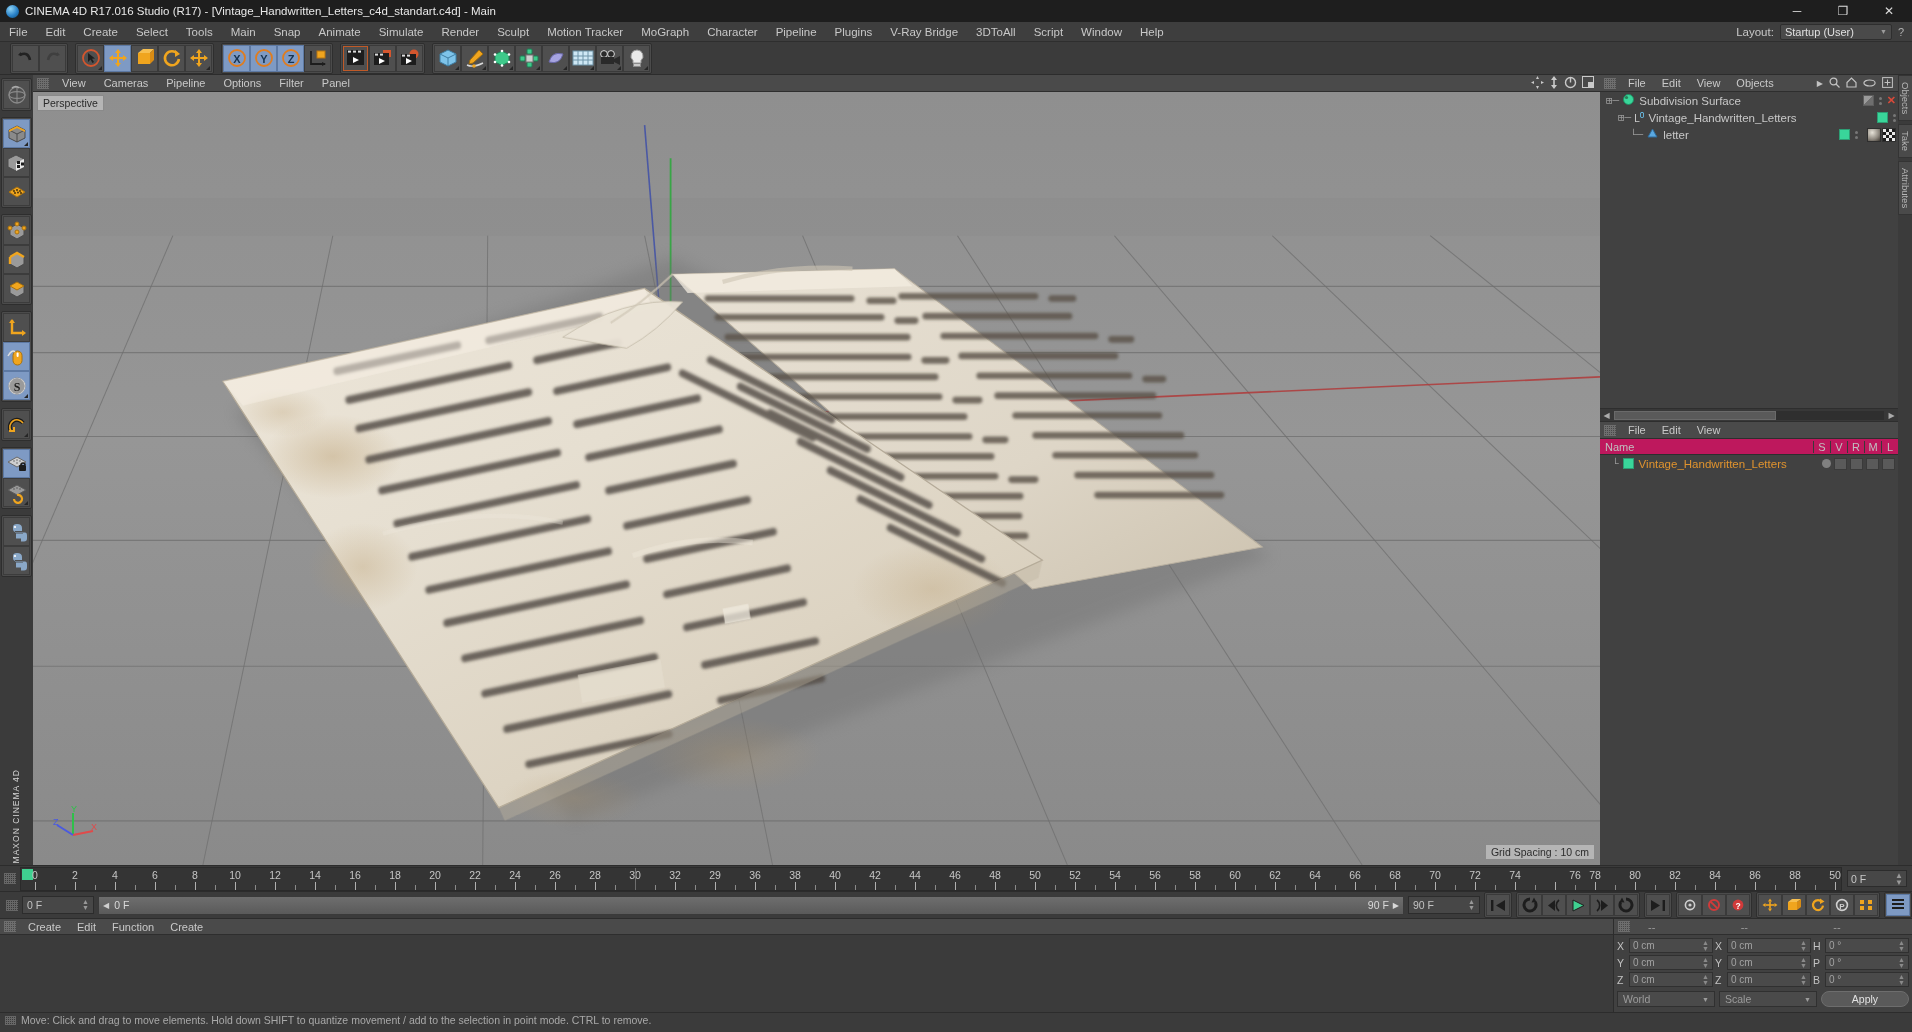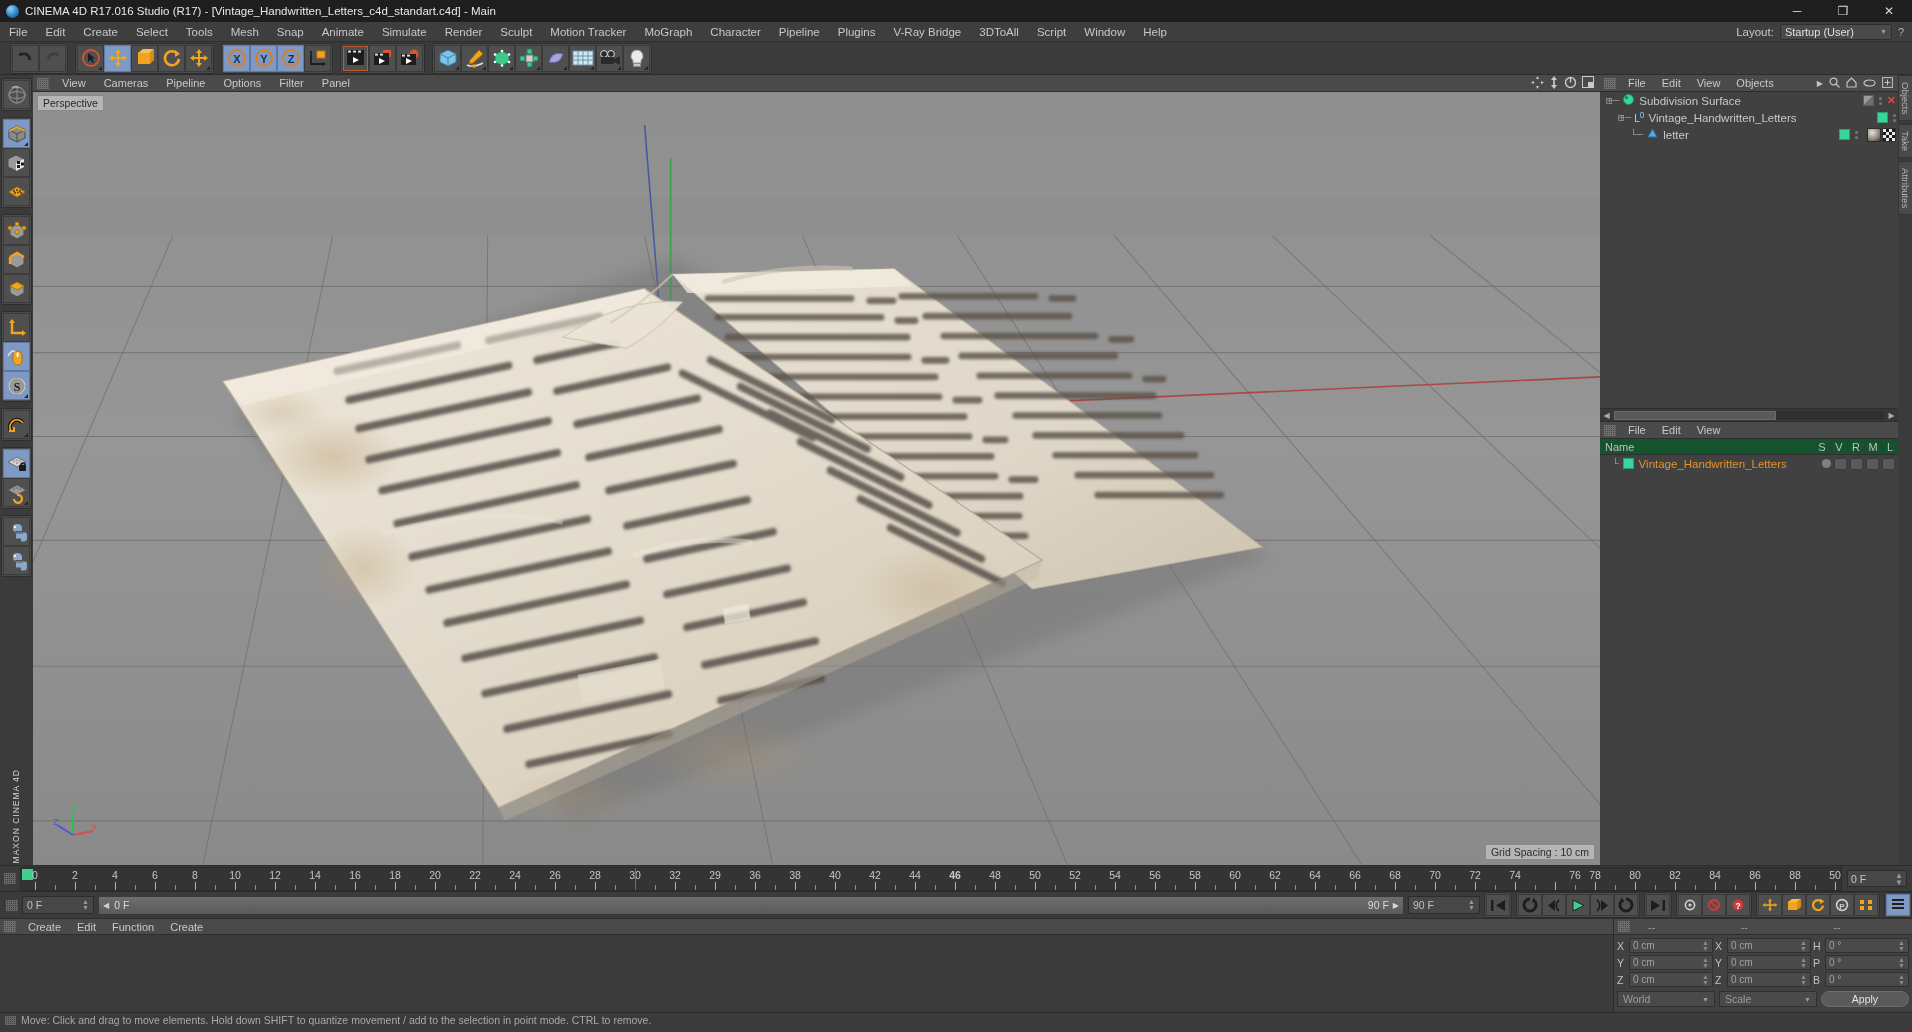--- a/index.html
+++ b/index.html
@@ -106,21 +106,21 @@
   .tagicons { display:flex; gap:1px; margin-left:4px; }
   .tagic { width:14px; height:14px; border:1px solid #2e2e2e; }
   .hscroll { position:absolute; left:0; right:0; bottom:0; height:13px; background:#383838;
     border-top:1px solid #2e2e2e; display:flex; align-items:center; }
   .hscroll .arrow { width:13px; text-align:center; font-size:8px; color:#aaa; }
   .hscroll .track { flex:1; height:9px; background:#2f2f2f; margin:0 1px; position:relative;}
   .hscroll .thumb { position:absolute; left:0; top:0; bottom:0; width:60%; background:#5a5a5a;
     border:1px solid #6a6a6a; }
 
   .matpane { flex:1; background:#414141; display:flex; flex-direction:column; }
-  .mathead { display:flex; height:16px; font-size:11px; color:#c0c0c0; background:#14532d;
+  .mathead { display:flex; height:16px; font-size:11px; color:#c0c0c0; background:#be185d;
     border-bottom:1px solid #2e2e2e; align-items:center; }
   .mathead .nmh { flex:1; padding-left:5px; }
   .mathead .ch { width:17px; text-align:center; border-left:1px solid #393939; }
   .matrow { display:flex; align-items:center; height:17px; font-size:11.5px; padding-left:12px;}
   .matrow .swatch { width:11px; height:11px; background:#39d69a; border:1px solid #2d9d74;
     margin-right:5px; }
   .matrow .mname { color:#e0932e; white-space:nowrap; }
   .matrow .mi2 { margin-left:auto; display:flex; gap:3px; align-items:center; padding-right:3px;}
   .miniic { width:13px; height:12px; background:#5a5a5a; border:1px solid #3a3a3a; }
   .sideTabs { width:14px; background:#3b3b3b; display:flex; flex-direction:column;
@@ -218,21 +218,21 @@
     <div class="wbtn close">✕</div>
   </div>
 </div>
 
 <div class="menubar">
   <div class="mi">File</div>
   <div class="mi">Edit</div>
   <div class="mi">Create</div>
   <div class="mi">Select</div>
   <div class="mi">Tools</div>
-  <div class="mi">Mesh</div>
+  <div class="mi">Main</div>
   <div class="mi">Snap</div>
   <div class="mi">Animate</div>
   <div class="mi">Simulate</div>
   <div class="mi">Render</div>
   <div class="mi">Sculpt</div>
   <div class="mi">Motion Tracker</div>
   <div class="mi">MoGraph</div>
   <div class="mi">Character</div>
   <div class="mi">Pipeline</div>
   <div class="mi">Plugins</div>
@@ -1064,21 +1064,21 @@
       <div class="lbl" style="left: 534px;">26</div>
       <div class="lbl" style="left: 574px;">28</div>
       <div class="lbl" style="left: 614px;">30</div>
       <div class="lbl" style="left: 654px;">32</div>
       <div class="lbl" style="left: 694px;">29</div>
       <div class="lbl" style="left: 734px;">36</div>
       <div class="lbl" style="left: 774px;">38</div>
       <div class="lbl" style="left: 814px;">40</div>
       <div class="lbl" style="left: 854px;">42</div>
       <div class="lbl" style="left: 894px;">44</div>
-      <div class="lbl" style="left: 934px; font-weight: bold;">46</div>
+      <div class="lbl" style="left: 934px;">46</div>
       <div class="lbl" style="left: 974px;">48</div>
       <div class="lbl" style="left: 1014px; text-align: center;">50</div>
       <div class="lbl" style="left: 1054px;">52</div>
       <div class="lbl" style="left: 1094px;">54</div>
       <div class="lbl" style="left: 1134px;">56</div>
       <div class="lbl" style="left: 1174px;">58</div>
       <div class="lbl" style="left: 1214px;">60</div>
       <div class="lbl" style="left: 1254px;">62</div>
       <div class="lbl" style="left: 1294px;">64</div>
       <div class="lbl" style="left: 1334px;">66</div>

